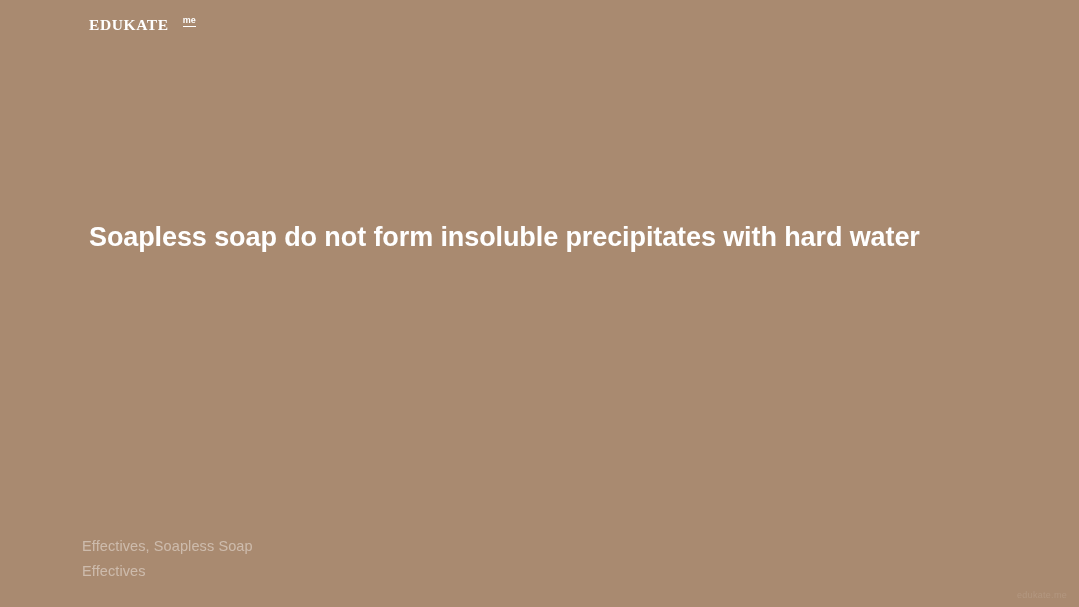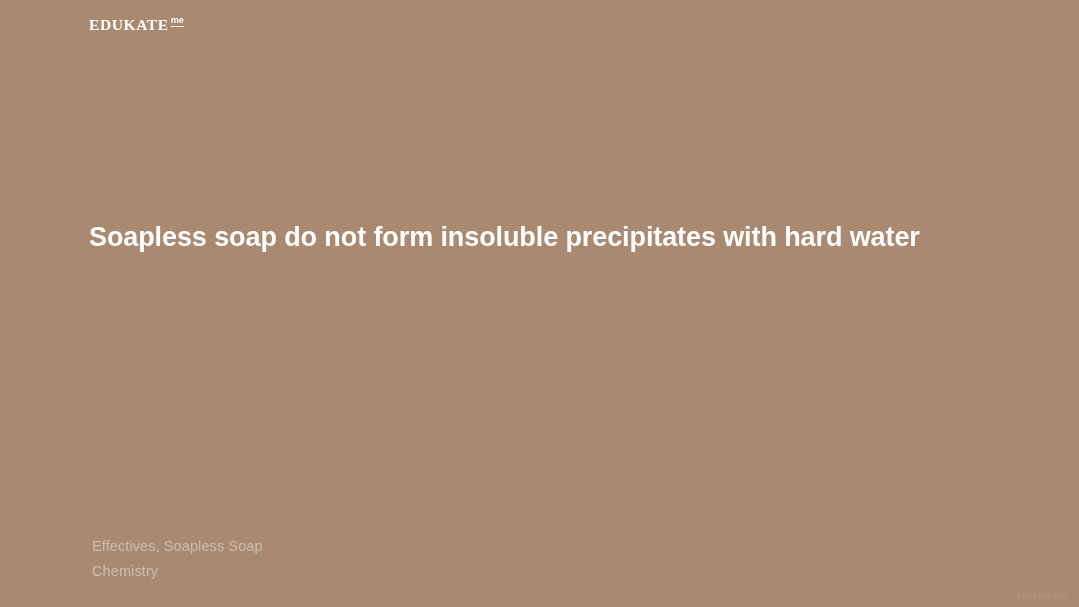--- a/index.html
+++ b/index.html
@@ -42,21 +42,21 @@
     color: #ffffff;
     line-height: 1;
   }
 
   .logo-sup {
     font-family: "Liberation Sans", sans-serif;
     font-size: 9px;
     font-weight: 700;
     color: #ffffff;
     line-height: 1;
-    margin-left: 2px;
+    margin-left: 14px;
     position: relative;
     top: -1px;
     border-bottom: 1.4px solid #ffffff;
     padding-bottom: 1px;
   }
 
   
   .headline {
     position: absolute;
     left: 89px;
@@ -71,21 +71,21 @@
   }
 
   .headline-line {
     display: block;
     white-space: nowrap;
   }
 
   
   .footer-meta {
     position: absolute;
-    left: 92px;
+    left: 82px;
     top: 534px;
     font-family: "Liberation Sans", sans-serif;
     font-size: 14.5px;
     font-weight: 400;
     line-height: 24.6px;
     color: rgba(255, 255, 255, 0.42);
     letter-spacing: 0.1px;
   }
 
   .footer-line {
@@ -115,18 +115,18 @@
     <span class="logo-word">EDUKATE</span>
     <span class="logo-sup">me</span>
   </div>
 
   <div class="headline">
     <span class="headline-line">Soapless soap do not form insoluble precipitates with hard water</span>
   </div>
 
   <div class="footer-meta">
     <span class="footer-line">Effectives, Soapless Soap</span>
-    <span class="footer-line">Chemistry</span>
+    <span class="footer-line">Effectives</span>
   </div>
 
   <div class="watermark">edukate.me</div>
 
 </div>
 
 </body></html>

